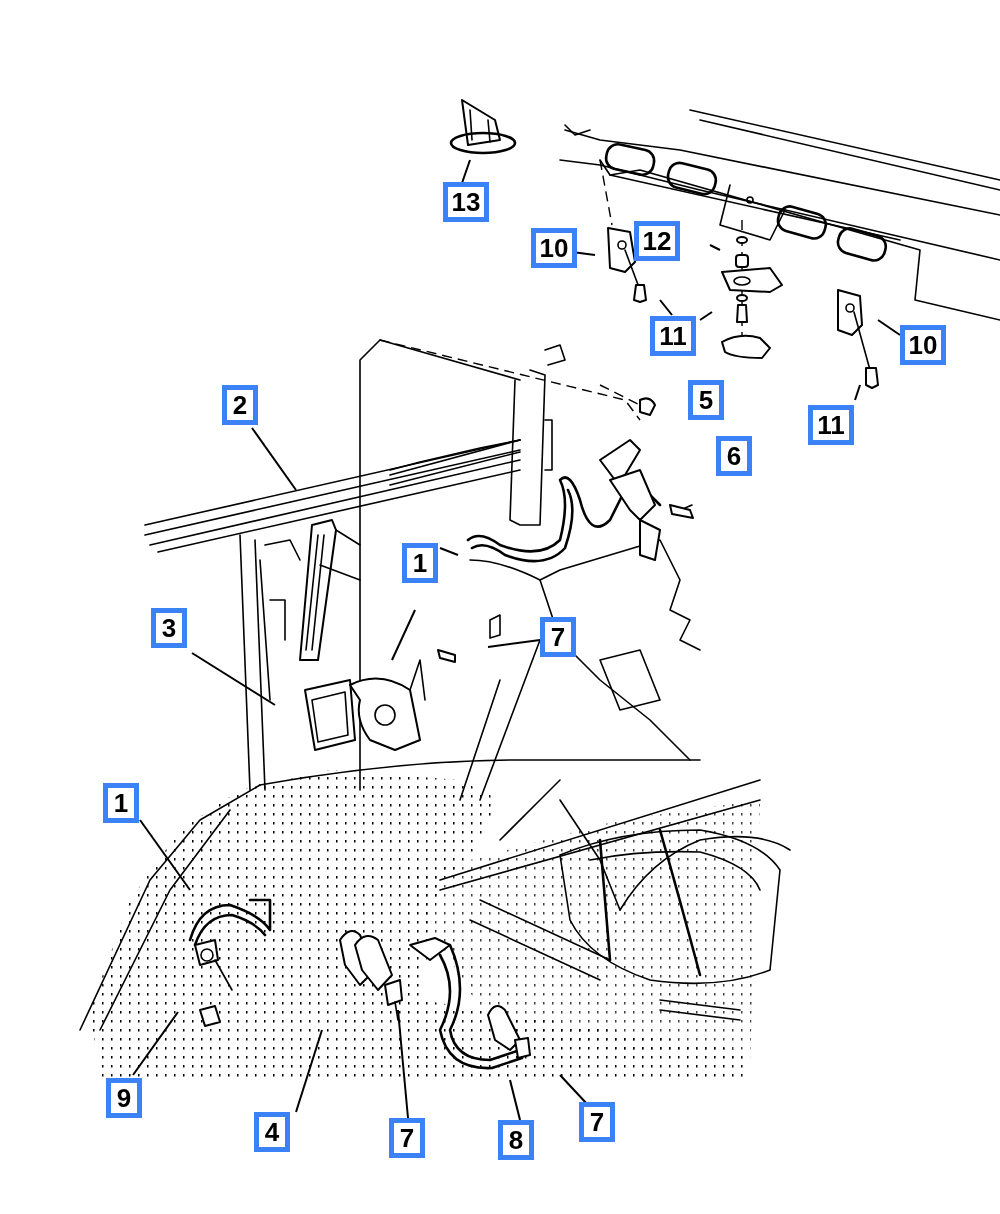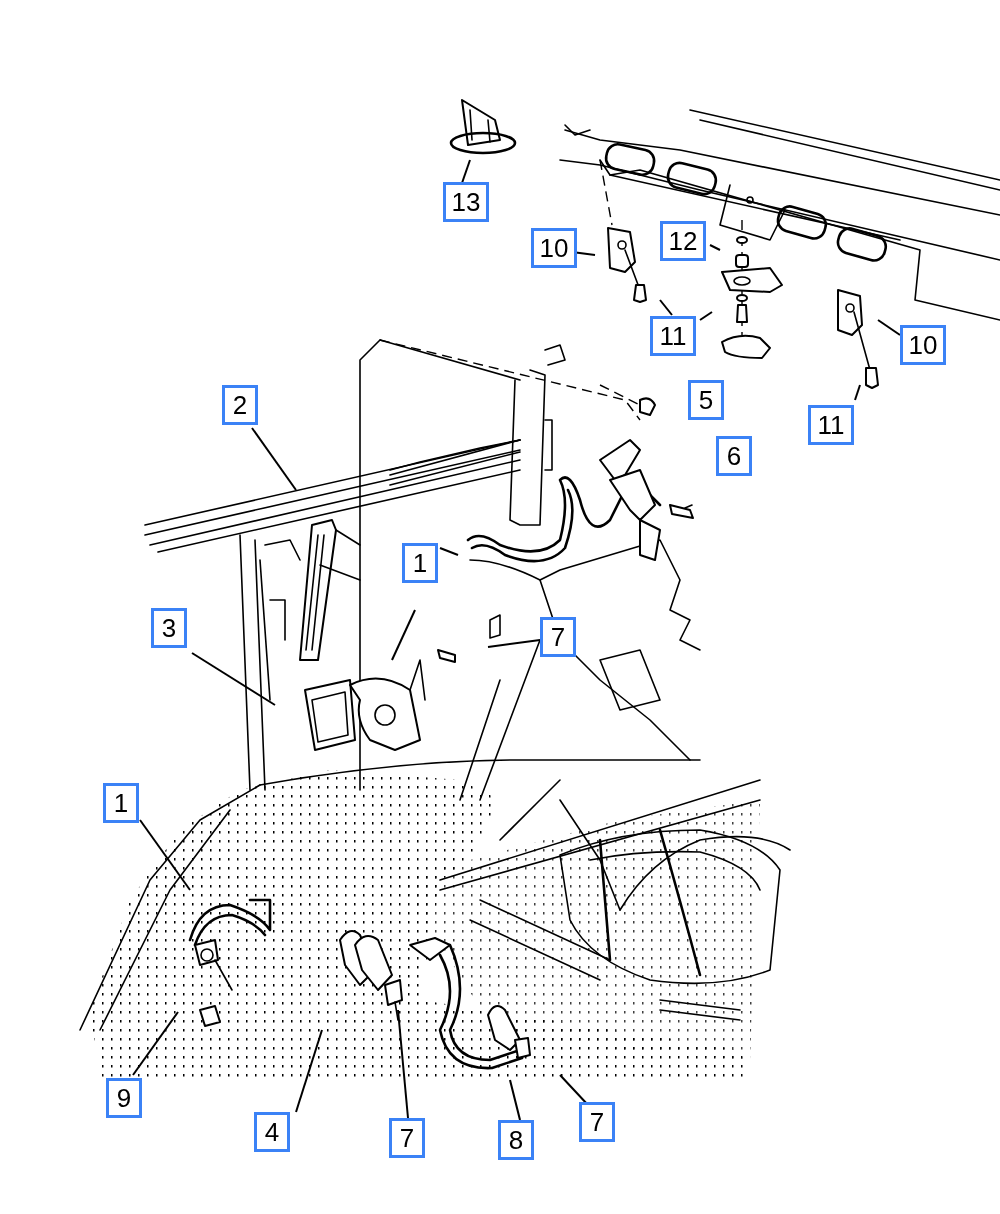--- a/index.html
+++ b/index.html
@@ -1,18 +1,18 @@
 <!DOCTYPE html>
 <html><head>
 <meta charset="utf-8">
 <style>
   html,body{margin:0;padding:0;background:#ffffff;}
   body{width:1000px;height:1214px;position:relative;overflow:hidden;font-family:"Liberation Sans",sans-serif;}
   #art{position:absolute;left:0;top:0;width:1000px;height:1214px;}
-  .callout{position:absolute;border:3px solid #3b82f6;background:#fff;color:#000;font-weight:normal;font-size:26px;
+  .callout{position:absolute;border:5px solid #3b82f6;background:#fff;color:#000;font-weight:bold;font-size:26px;
     display:flex;align-items:center;justify-content:center;box-sizing:border-box;height:40px;}
   .c1{width:36px;} .c2{width:46px;}
   svg .l{fill:none;stroke:#000;stroke-width:1.6;stroke-linecap:round;stroke-linejoin:round;}
   svg .t{fill:none;stroke:#000;stroke-width:2.6;stroke-linecap:round;stroke-linejoin:round;}
   svg .d{fill:none;stroke:#000;stroke-width:1.4;stroke-dasharray:10 6;}
   svg .lead{fill:none;stroke:#000;stroke-width:2;}
   svg .p{fill:#fff;stroke:#000;stroke-width:2;stroke-linejoin:round;}
 </style>
 </head>
 <body>
@@ -192,21 +192,21 @@
     <path class="lead" d="M133 1075 L178 1012"></path>
     <path class="lead" d="M296 1112 L322 1030"></path>
     <path class="lead" d="M408 1118 L398 1010"></path>
     <path class="lead" d="M520 1120 L510 1080"></path>
     <path class="lead" d="M588 1105 L560 1075"></path>
   </g>
 </svg>
 
 <div class="callout c2" style="left:443px;top:182px;">13</div>
 <div class="callout c2" style="left:531px;top:228px;">10</div>
-<div class="callout c2" style="left:660px;top:221px;">12</div>
+<div class="callout c2" style="left:634px;top:221px;">12</div>
 <div class="callout c2" style="left:650px;top:316px;">11</div>
 <div class="callout c2" style="left:900px;top:325px;">10</div>
 <div class="callout c2" style="left:808px;top:405px;">11</div>
 <div class="callout c1" style="left:688px;top:380px;">5</div>
 <div class="callout c1" style="left:716px;top:436px;">6</div>
 <div class="callout c1" style="left:222px;top:385px;">2</div>
 <div class="callout c1" style="left:402px;top:543px;">1</div>
 <div class="callout c1" style="left:151px;top:608px;">3</div>
 <div class="callout c1" style="left:540px;top:617px;">7</div>
 <div class="callout c1" style="left:103px;top:783px;">1</div>

